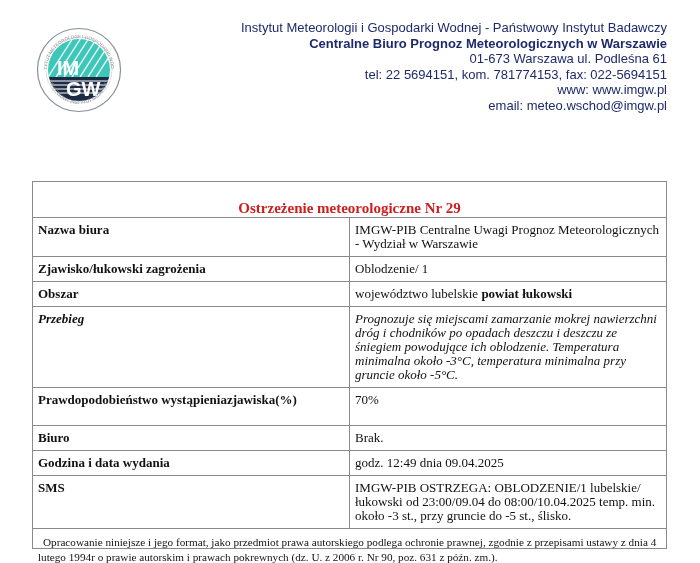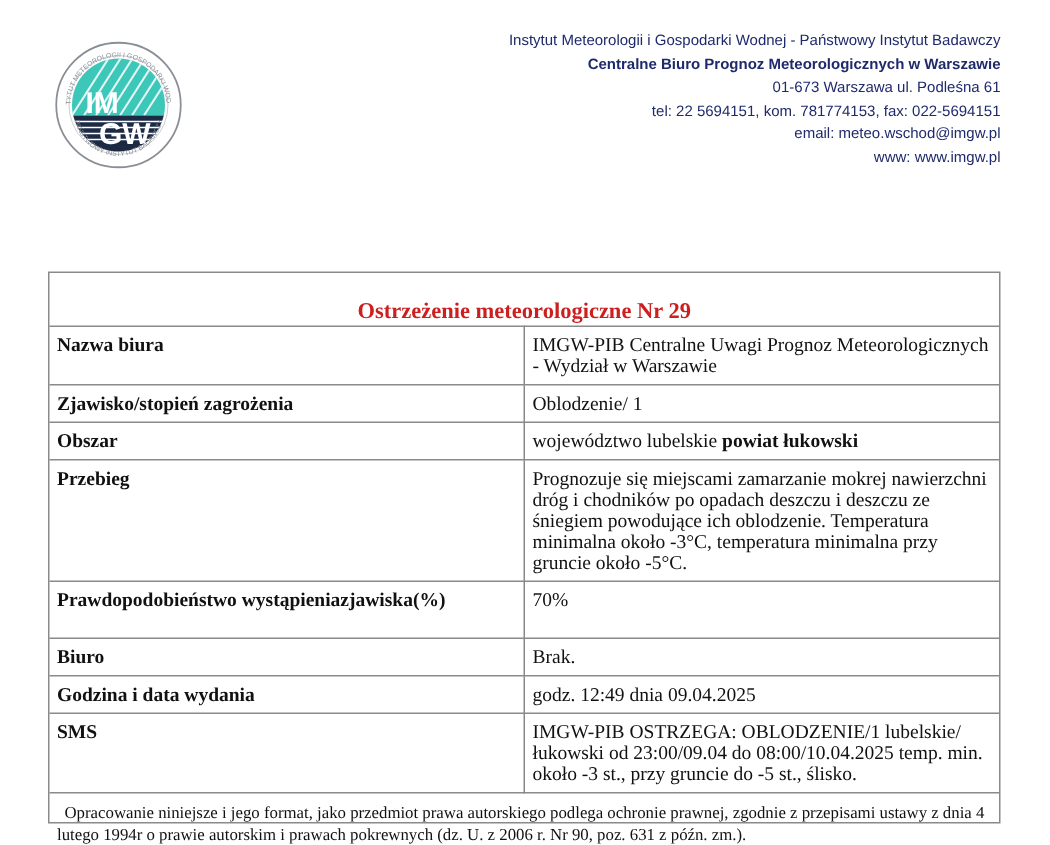--- a/index.html
+++ b/index.html
@@ -4,21 +4,21 @@
 <style>
   html, body { margin: 0; padding: 0; background: #ffffff; }
   body { width: 700px; height: 563px; position: relative; overflow: hidden; }
 
   .logo { position: absolute; left: 36px; top: 27px; width: 86px; height: 86px; }
 
   .header {
     position: absolute; right: 33px; top: 20px;
     text-align: right;
     font-family: "Liberation Sans", sans-serif;
-    font-size: 10px; line-height: 15.5px;
+    font-size: 13px; line-height: 15.5px;
     color: #1f2a6b;
   }
   .header .bold { font-weight: bold; }
 
   .card {
     position: absolute; left: 32px; top: 181px; width: 635px; height: 368px;
     border: 1px solid #8a8a8a; box-sizing: border-box;
     font-family: "Liberation Serif", serif; color: #111;
   }
   table.warn { border-collapse: collapse; width: 100%; table-layout: fixed; }
@@ -28,21 +28,21 @@
   table.warn tr:first-child td { border-top: none; }
   .title-cell {
     text-align: center; color: #cc1f1f; font-weight: bold; font-size: 15px !important;
     height: 28px; vertical-align: bottom !important; padding-bottom: 2px !important;
   }
   .lbl { font-weight: bold; width: 157px; }
   .h-nazwa td { height: 15px; }
   .h-zjaw td { height: 13px; }
   .h-obszar td { height: 13px; }
   .h-wazn td { height: 13px; }
-  .h-przeb td { height: 45px; }
+  .h-przeb td { height: 45px; font-style: italic; }
   .h-prawd td { height: 27px; }
   .h-uwagi td { height: 13px; }
   .h-godz td { height: 12px; }
   .h-sms td { height: 25px; }
   .footer {
     font-size: 11.2px; line-height: 15.2px; padding: 6px 6px 4px 5px; color: #111;
   }
   .footer p { margin: 0; text-indent: 5px; }
 </style>
 </head>
@@ -87,36 +87,36 @@
       <textPath href="#arcBot" startOffset="50%" text-anchor="middle">PAŃSTWOWY INSTYTUT BADAWCZY</textPath>
     </text>
   </svg>
 </div>
 
 <div class="header">
   <div>Instytut Meteorologii i Gospodarki Wodnej - Państwowy Instytut Badawczy</div>
   <div class="bold">Centralne Biuro Prognoz Meteorologicznych w Warszawie</div>
   <div>01-673 Warszawa ul. Podleśna   61</div>
   <div>tel: 22 5694151, kom. 781774153, fax: 022-5694151</div>
+  <div>www: www.imgw.pl</div>
   <div>email: meteo.wschod@imgw.pl</div>
-  <div>www: www.imgw.pl</div>
 </div>
 
 <div class="card">
   <table class="warn">
     <tbody>
         <tr>
       <td colspan="2" class="title-cell">Ostrzeżenie meteorologiczne Nr 29</td>
     </tr>
     <tr class="h-nazwa">
       <td class="lbl">Nazwa biura</td>
       <td>IMGW-PIB Centralne Uwagi Prognoz Meteorologicznych - Wydział w Warszawie</td>
     </tr>
     <tr class="h-zjaw">
-      <td class="lbl">Zjawisko/stopień zagrożenia</td>
+      <td class="lbl">Zjawisko/łukowski zagrożenia</td>
       <td>Oblodzenie/ 1</td>
     </tr>
     <tr class="h-obszar">
       <td class="lbl">Obszar</td>
       <td><span>województwo lubelskie </span><b>powiat łukowski</b></td>
     </tr>
     <tr class="h-przeb">
       <td class="lbl">Przebieg</td>
       <td>Prognozuje się miejscami zamarzanie mokrej nawierzchni dróg i chodników po opadach deszczu i deszczu ze śniegiem  powodujące ich oblodzenie. Temperatura minimalna około -3°C, temperatura minimalna przy gruncie około -5°C.</td>
     </tr>

